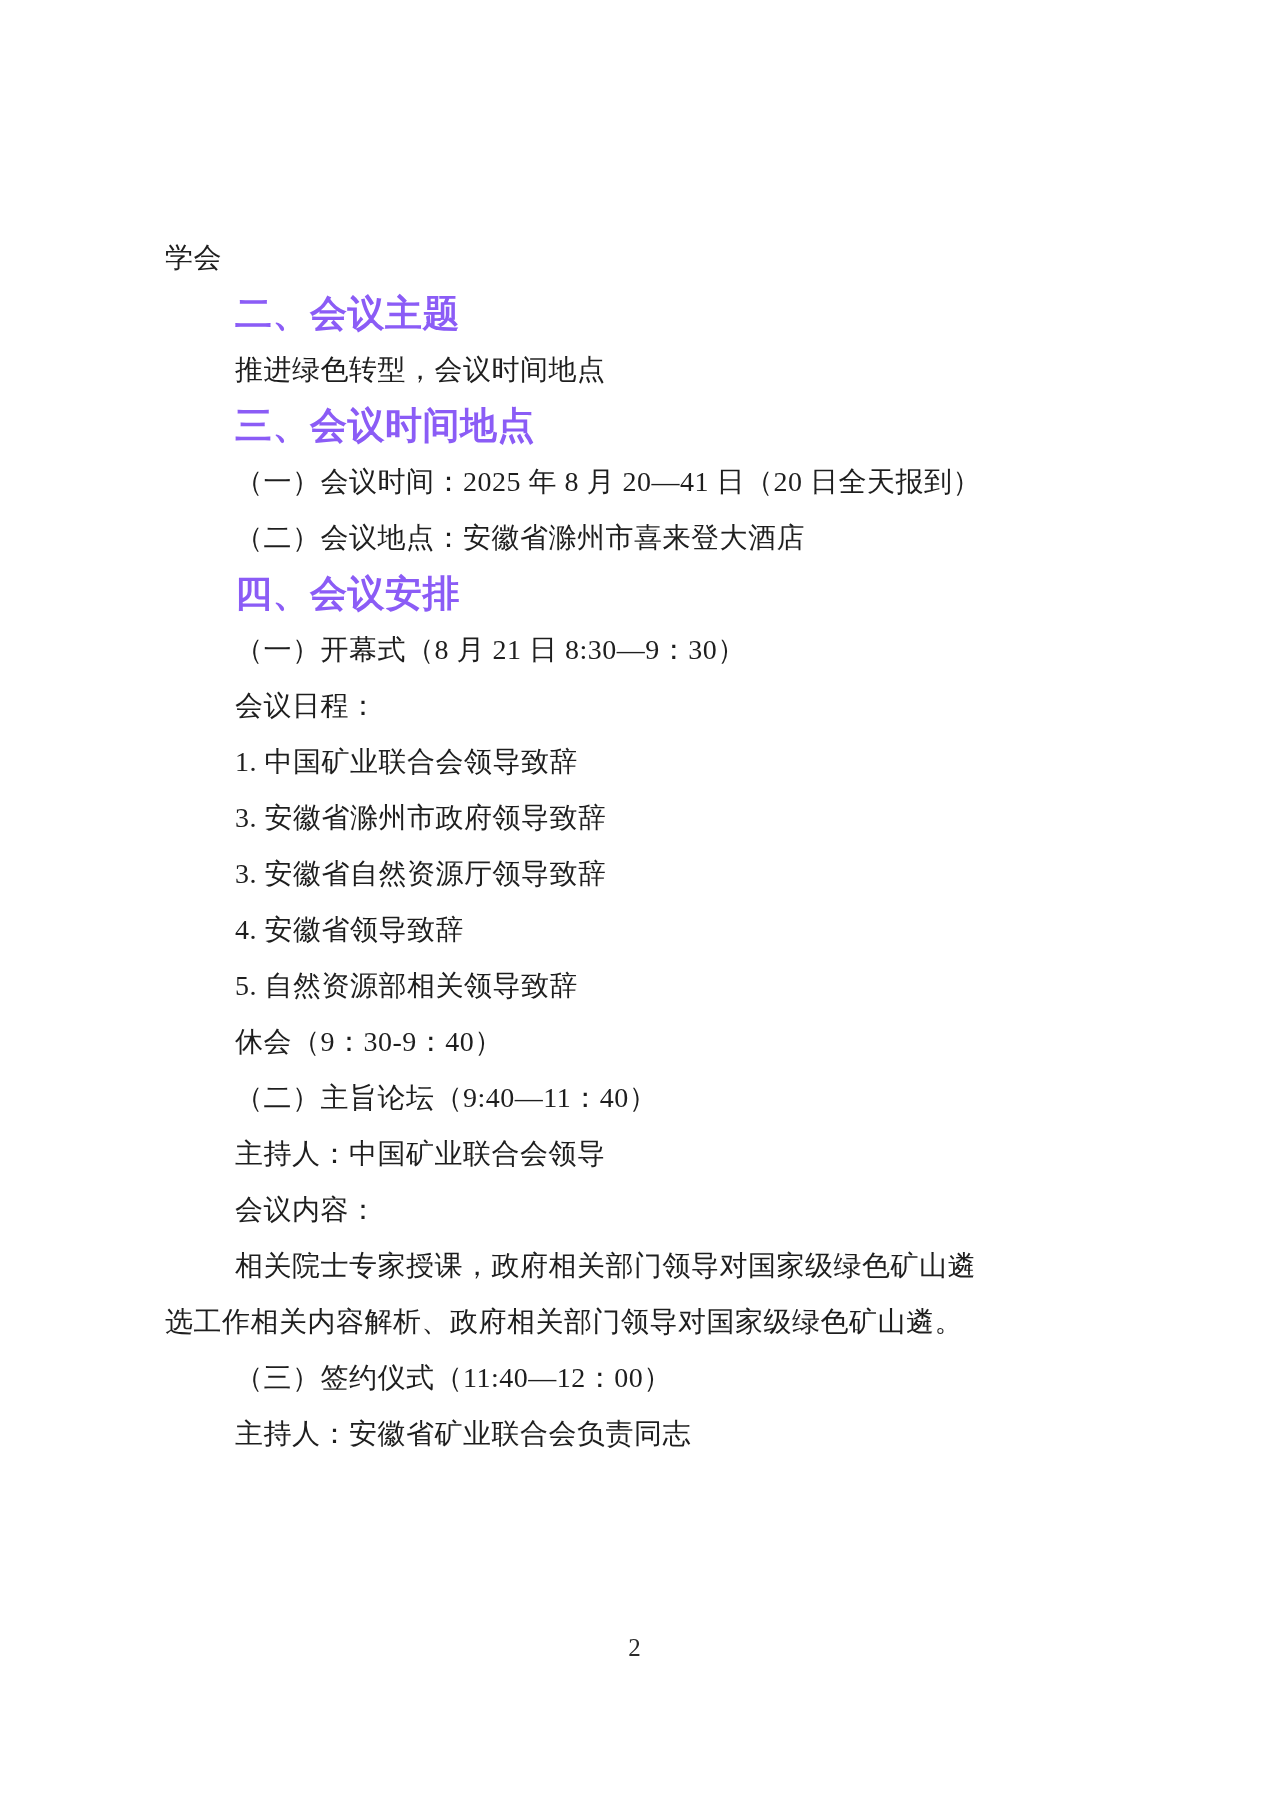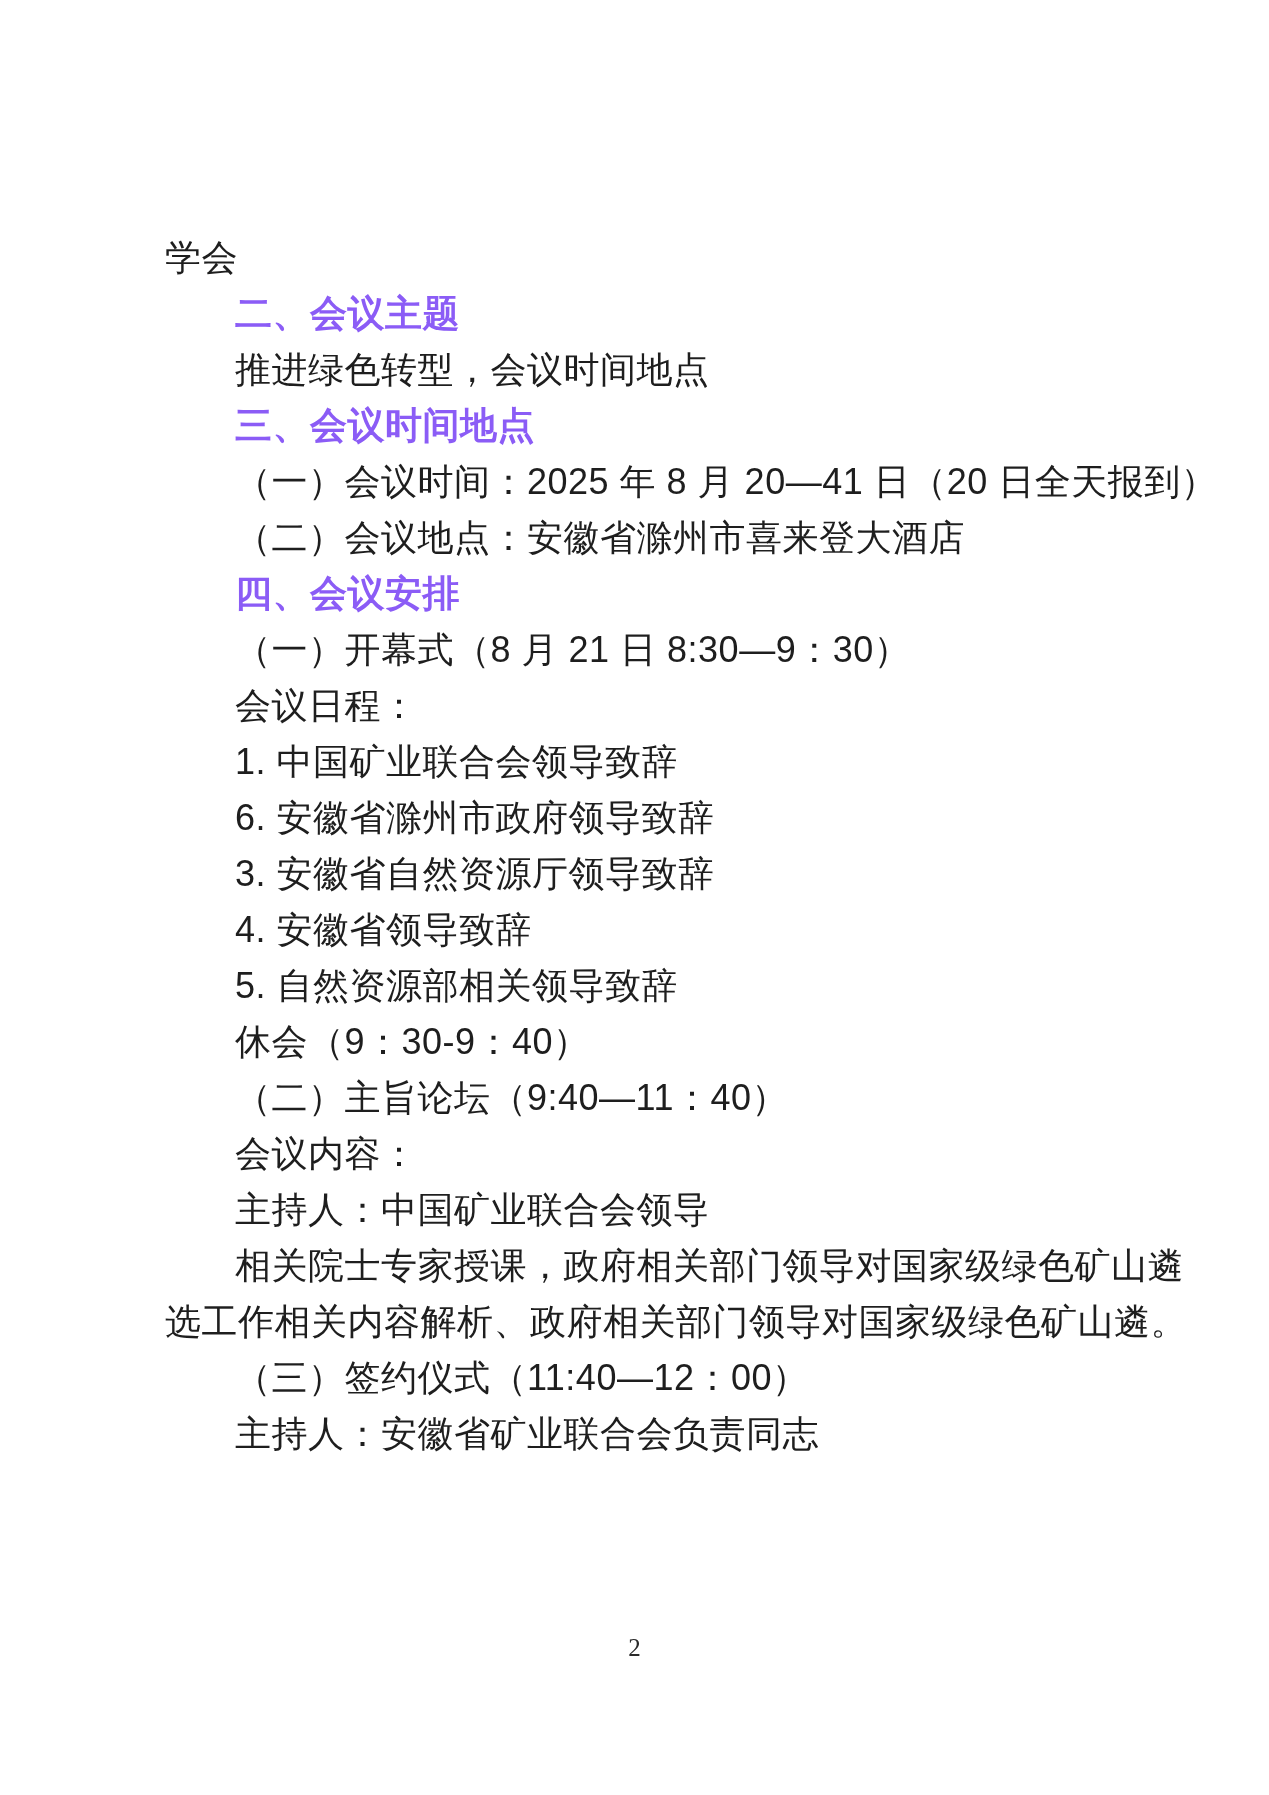--- a/index.html
+++ b/index.html
@@ -17,22 +17,22 @@
   }
   .content {
     position: absolute;
     left: 165px;
     top: 230px;
     right: 70px;
   }
   .line {
     height: 56px;
     line-height: 56px;
-    font-family: Liberation Sans, sans-serif;
-    font-size: 36px;
+    font-family: Liberation Serif, serif;
+    font-size: 28px;
     color: #1e1e1e;
     white-space: nowrap;
     letter-spacing: 0.5px;
   }
   .h {
     font-family: "Liberation Sans", "DejaVu Sans", sans-serif;
     font-weight: 700;
     font-size: 37px;
     color: #8b5cf6;
   }
@@ -58,27 +58,27 @@
     <div class="line">学会</div>
     <div class="line h i1">二、会议主题</div>
     <div class="line i1">推进绿色转型，会议时间地点</div>
     <div class="line h i1">三、会议时间地点</div>
     <div class="line i1">（一）会议时间：2025 年 8 月 20—41 日（20 日全天报到）</div>
     <div class="line i1">（二）会议地点：安徽省滁州市喜来登大酒店</div>
     <div class="line h i1">四、会议安排</div>
     <div class="line i1">（一）开幕式（8 月 21 日 8:30—9：30）</div>
     <div class="line i1">会议日程：</div>
     <div class="line i1">1. 中国矿业联合会领导致辞</div>
-    <div class="line i1">6. 安徽省滁州市政府领导致辞</div>
+    <div class="line i1">3. 安徽省滁州市政府领导致辞</div>
     <div class="line i1">3. 安徽省自然资源厅领导致辞</div>
     <div class="line i1">4. 安徽省领导致辞</div>
     <div class="line i1">5. 自然资源部相关领导致辞</div>
     <div class="line i1">休会（9：30-9：40）</div>
     <div class="line i1">（二）主旨论坛（9:40—11：40）</div>
+    <div class="line i1">主持人：中国矿业联合会领导</div>
     <div class="line i1">会议内容：</div>
-    <div class="line i1">主持人：中国矿业联合会领导</div>
     <div class="line i1">相关院士专家授课，政府相关部门领导对国家级绿色矿山遴</div>
     <div class="line">选工作相关内容解析、政府相关部门领导对国家级绿色矿山遴。</div>
     <div class="line i1">（三）签约仪式（11:40—12：00）</div>
     <div class="line i1">主持人：安徽省矿业联合会负责同志</div>
   </div>
   <div class="pageno">2</div>
 </div>
 
 </body></html>

